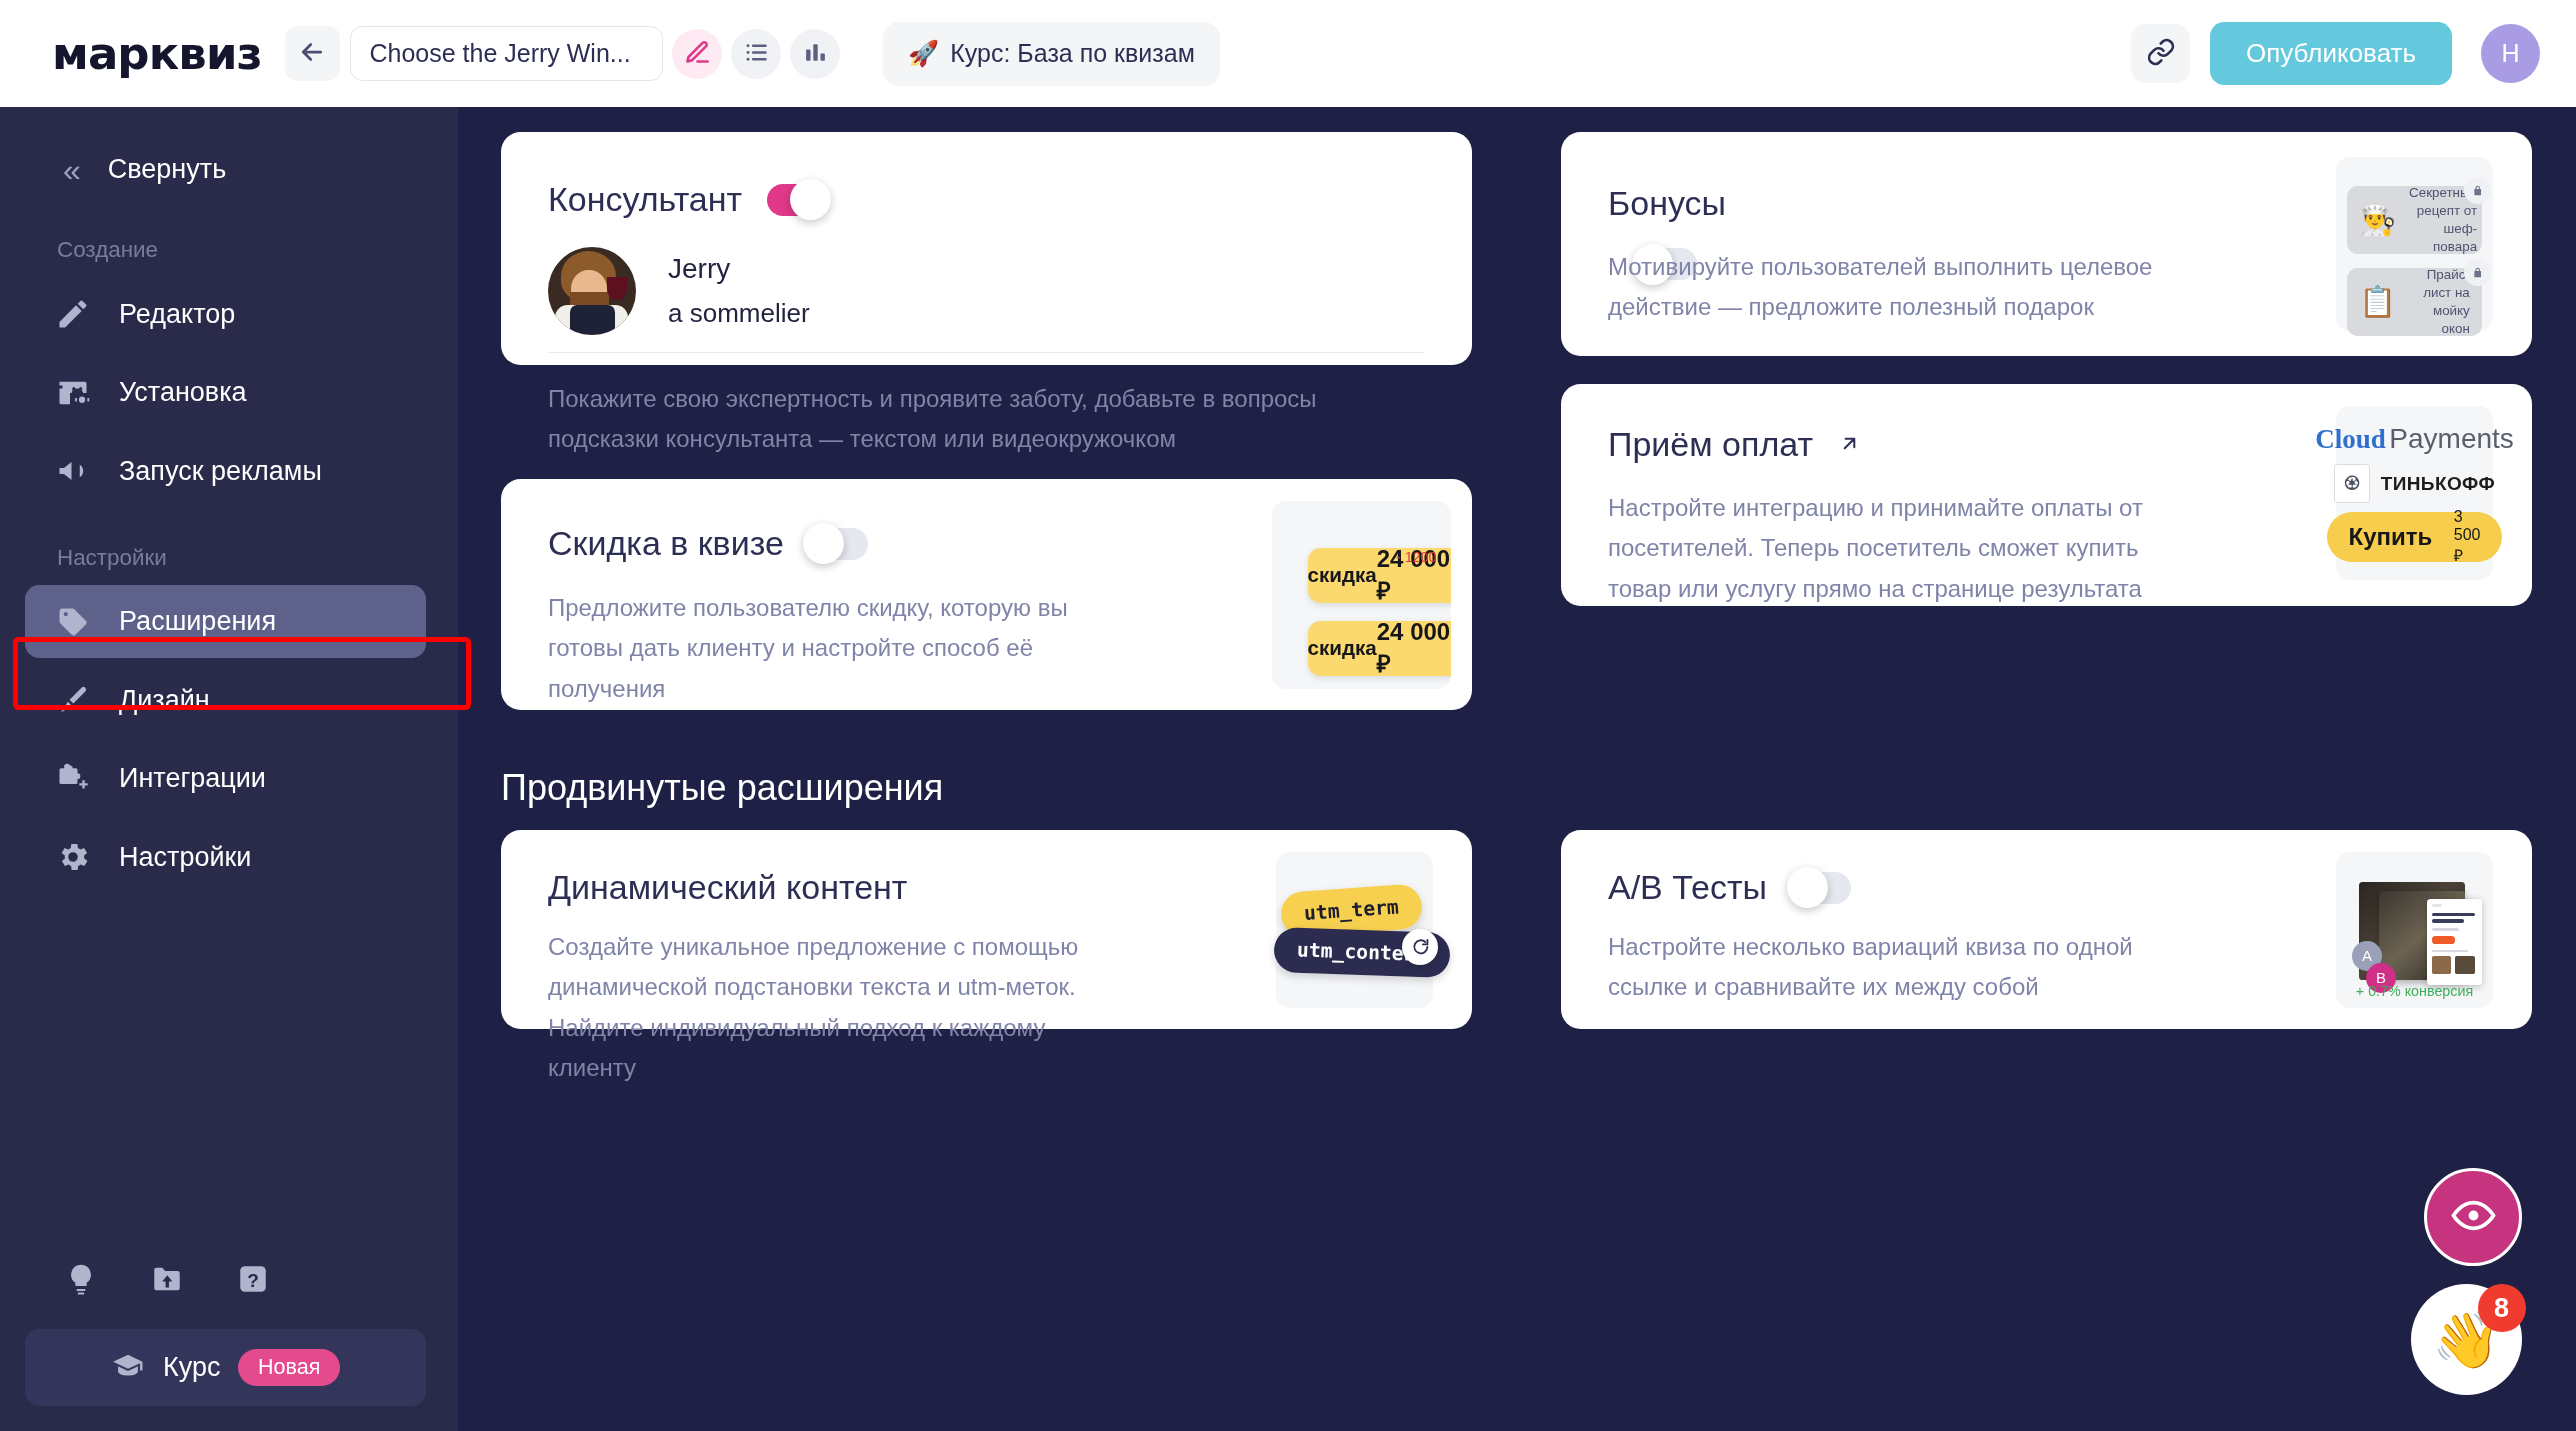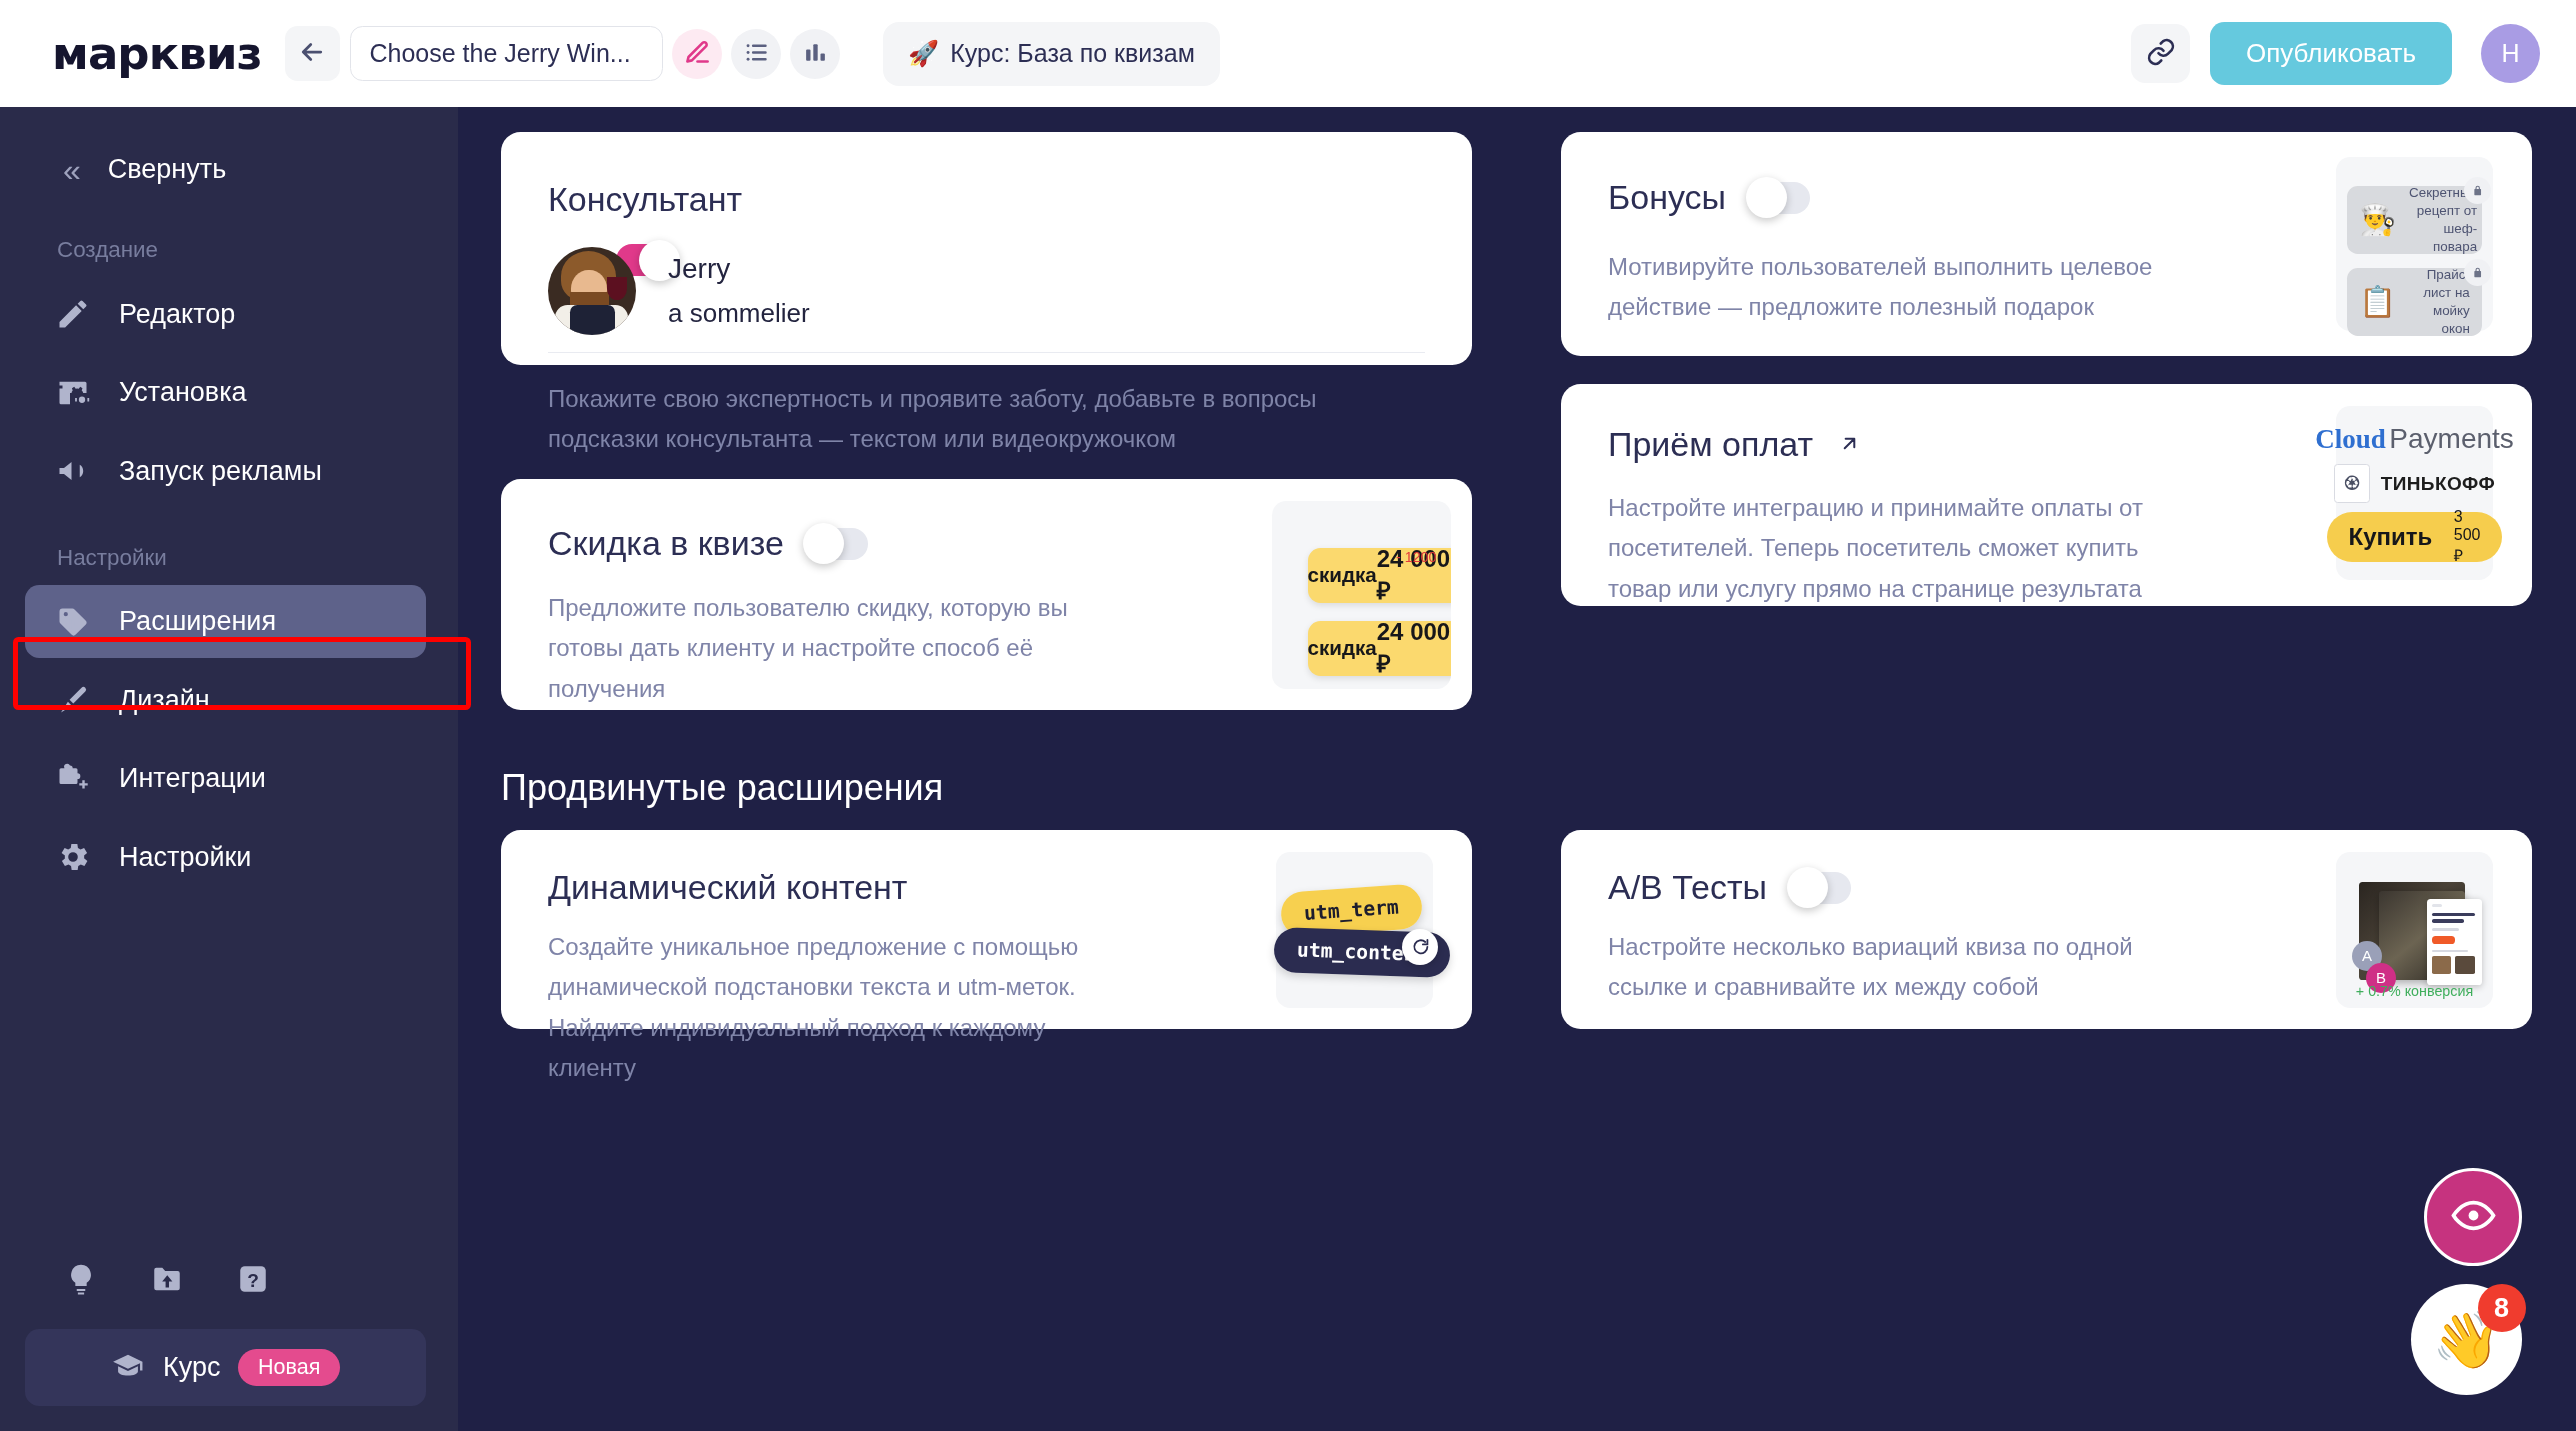--- a/index.html
+++ b/index.html
@@ -467,21 +467,21 @@
     </div>
   </div>
 </div>
 
 <div class="highlight-box"></div>
 
 <div class="main">
   <div class="grid">
 
     <div class="card" style="left:0; top:0; width:971px; height:233px;">
-      <div class="title-row" style="position:absolute; left:47px; top:48px;flex-direction:column;">
+      <div class="title-row" style="position:absolute; left:47px; top:48px;">
         <span class="card-title">Консультант</span>
         <span class="toggle on">
           <span class="knob"></span>
         </span>
       </div>
 
       <div class="consultant-row" style="position:absolute; left:47px; top:115px;">
         <span class="photo">
           <span class="hair"></span>
             <span class="face"></span>
@@ -495,21 +495,21 @@
           <div class="p-role">a sommelier</div>
         </span>
       </div>
 
       <div class="divider" style="position:absolute; left:47px; top:220px; width:877px;"></div>
 
       <div class="card-desc" style="position:absolute; left:47px; top:247px; width:886px;">Покажите свою экспертность и проявите заботу, добавьте в вопросы подсказки консультанта — текстом или видеокружочком</div>
     </div>
 
     <div class="card" style="left:1060px; top:0; width:971px; height:224px;">
-      <div class="title-row" style="position:absolute; left:47px; top:46px;">
+      <div class="title-row" style="position:absolute; left:47px; top:52px;flex-direction:column;">
         <span class="card-title">Бонусы</span>
         <span class="toggle off">
           <span class="knob"></span>
         </span>
       </div>
       <div class="card-desc" style="position:absolute; left:47px; top:115px; width:591px;">Мотивируйте пользователей выполнить целевое действие — предложите полезный подарок</div>
 
       <div class="thumb-panel" style="position:absolute; right:39px; top:25px; width:157px; height:174px; padding:29px 10.7px;">
         <div class="bonus-item" style="margin-bottom:14.3px;">
           <span class="emo">👨‍🍳</span>

